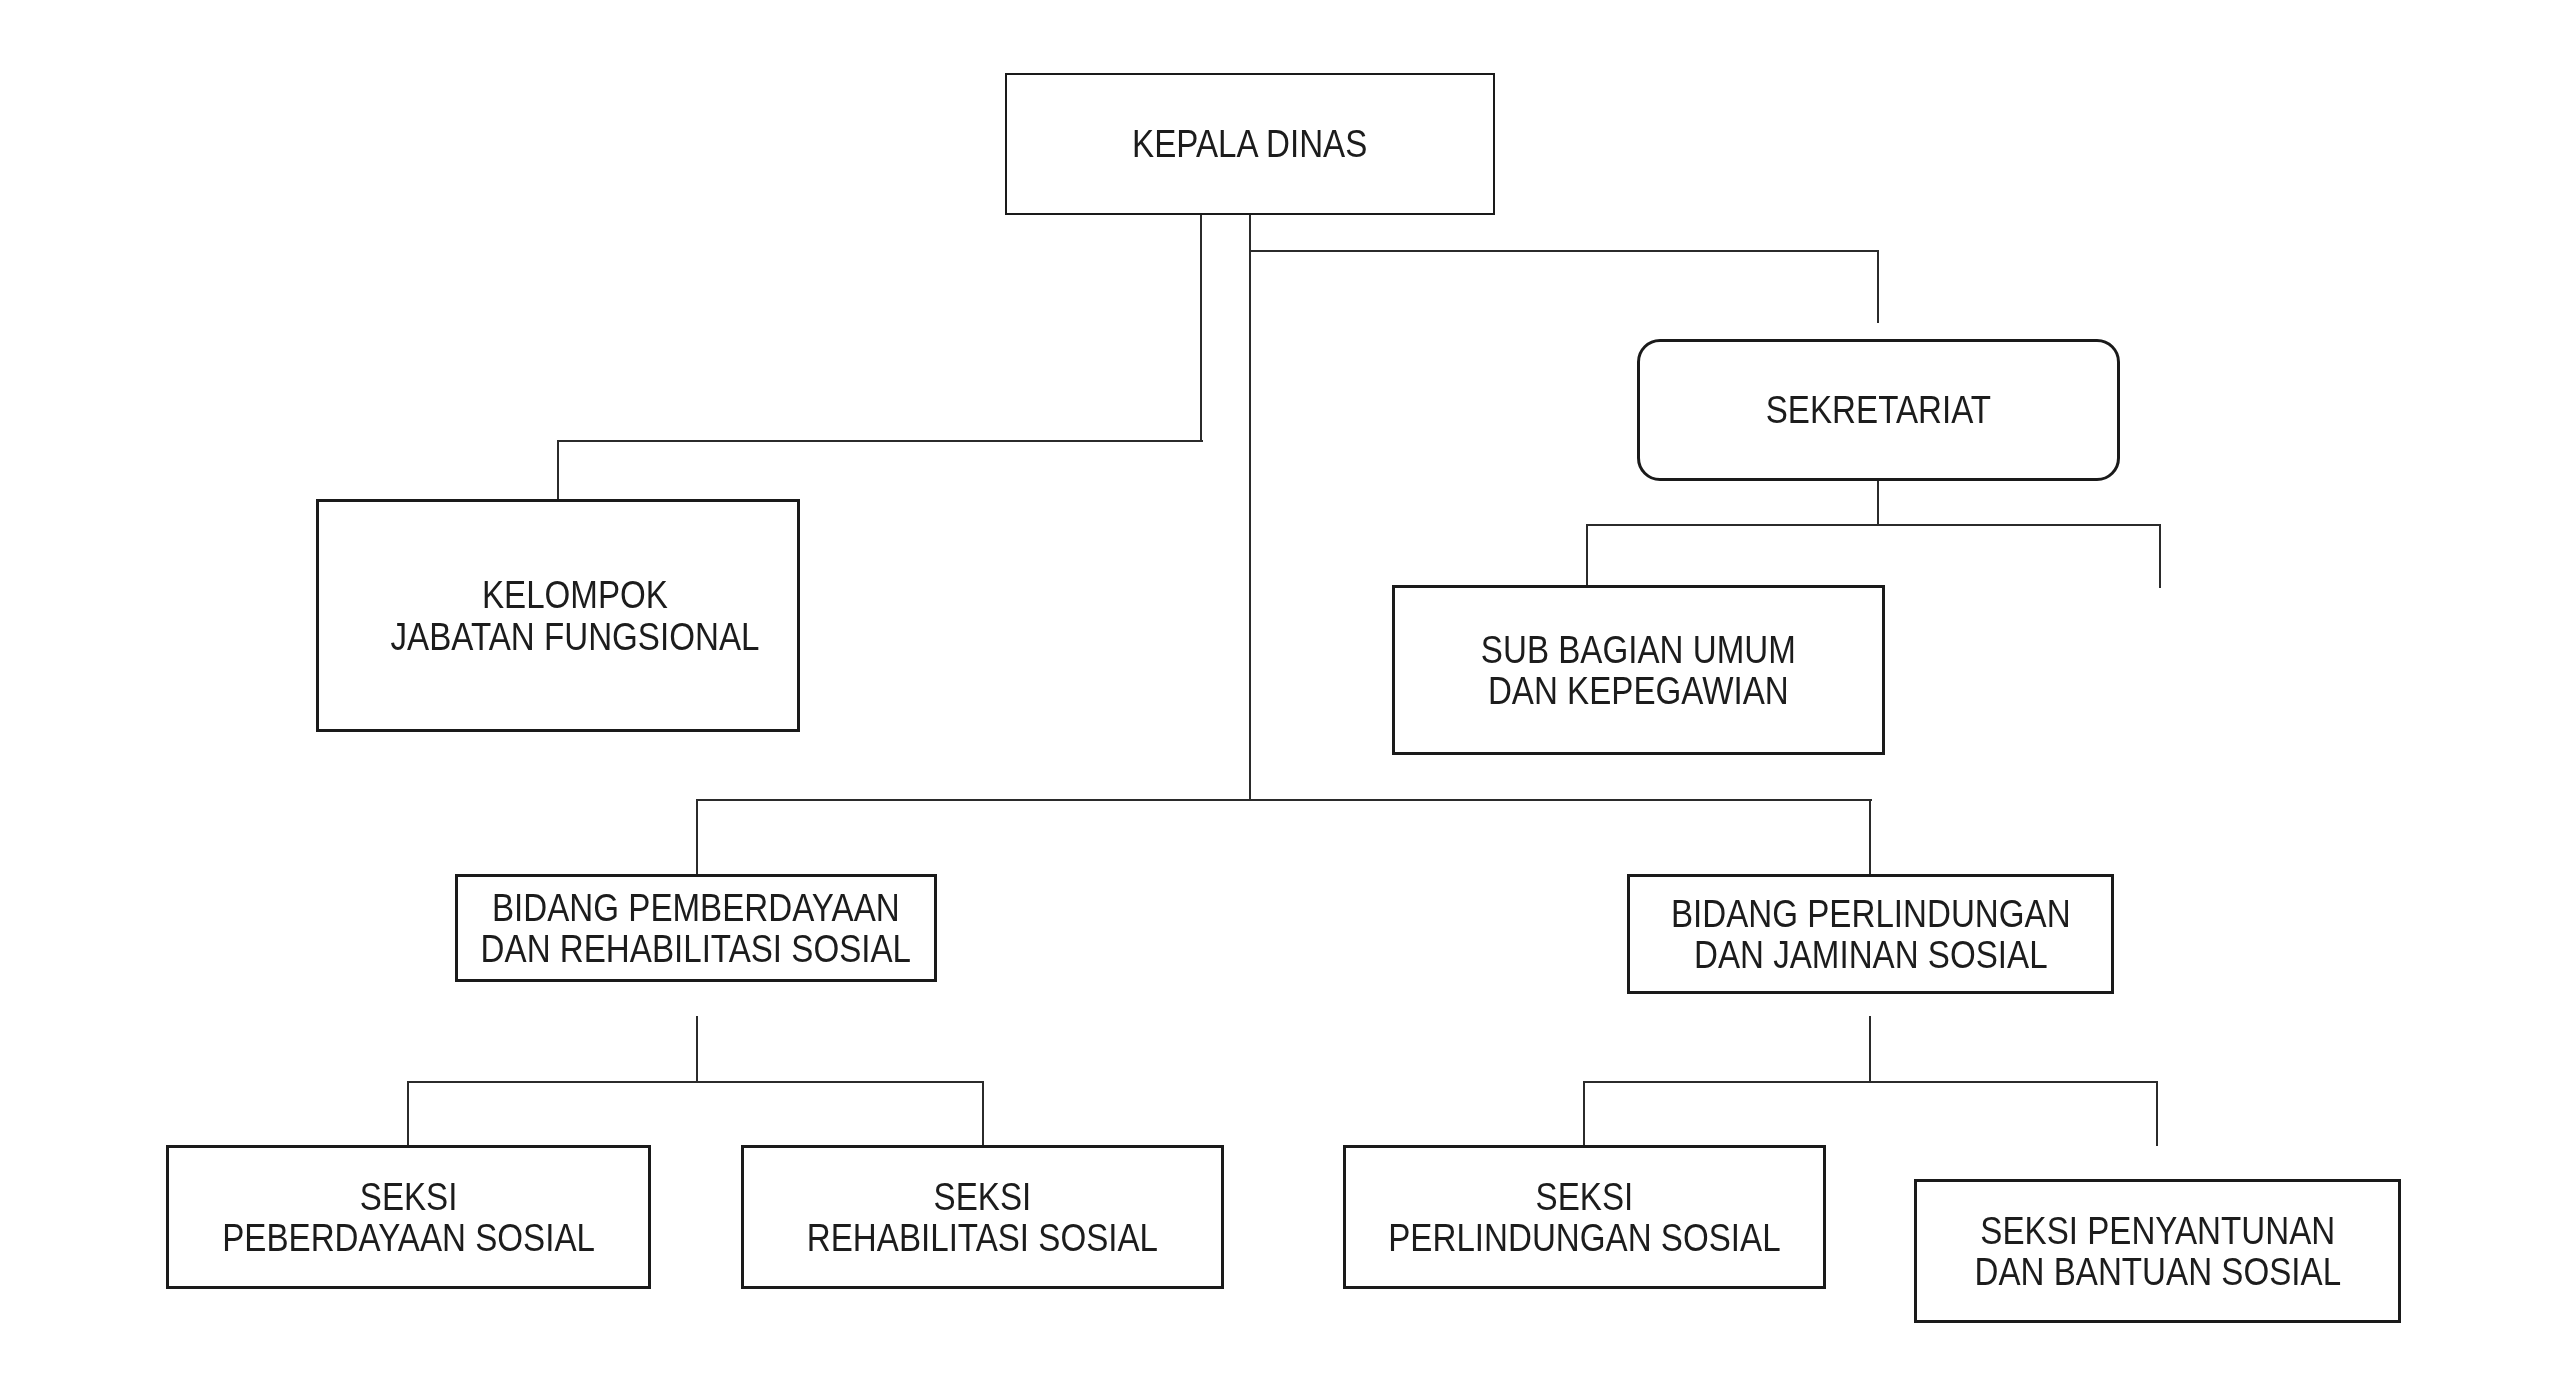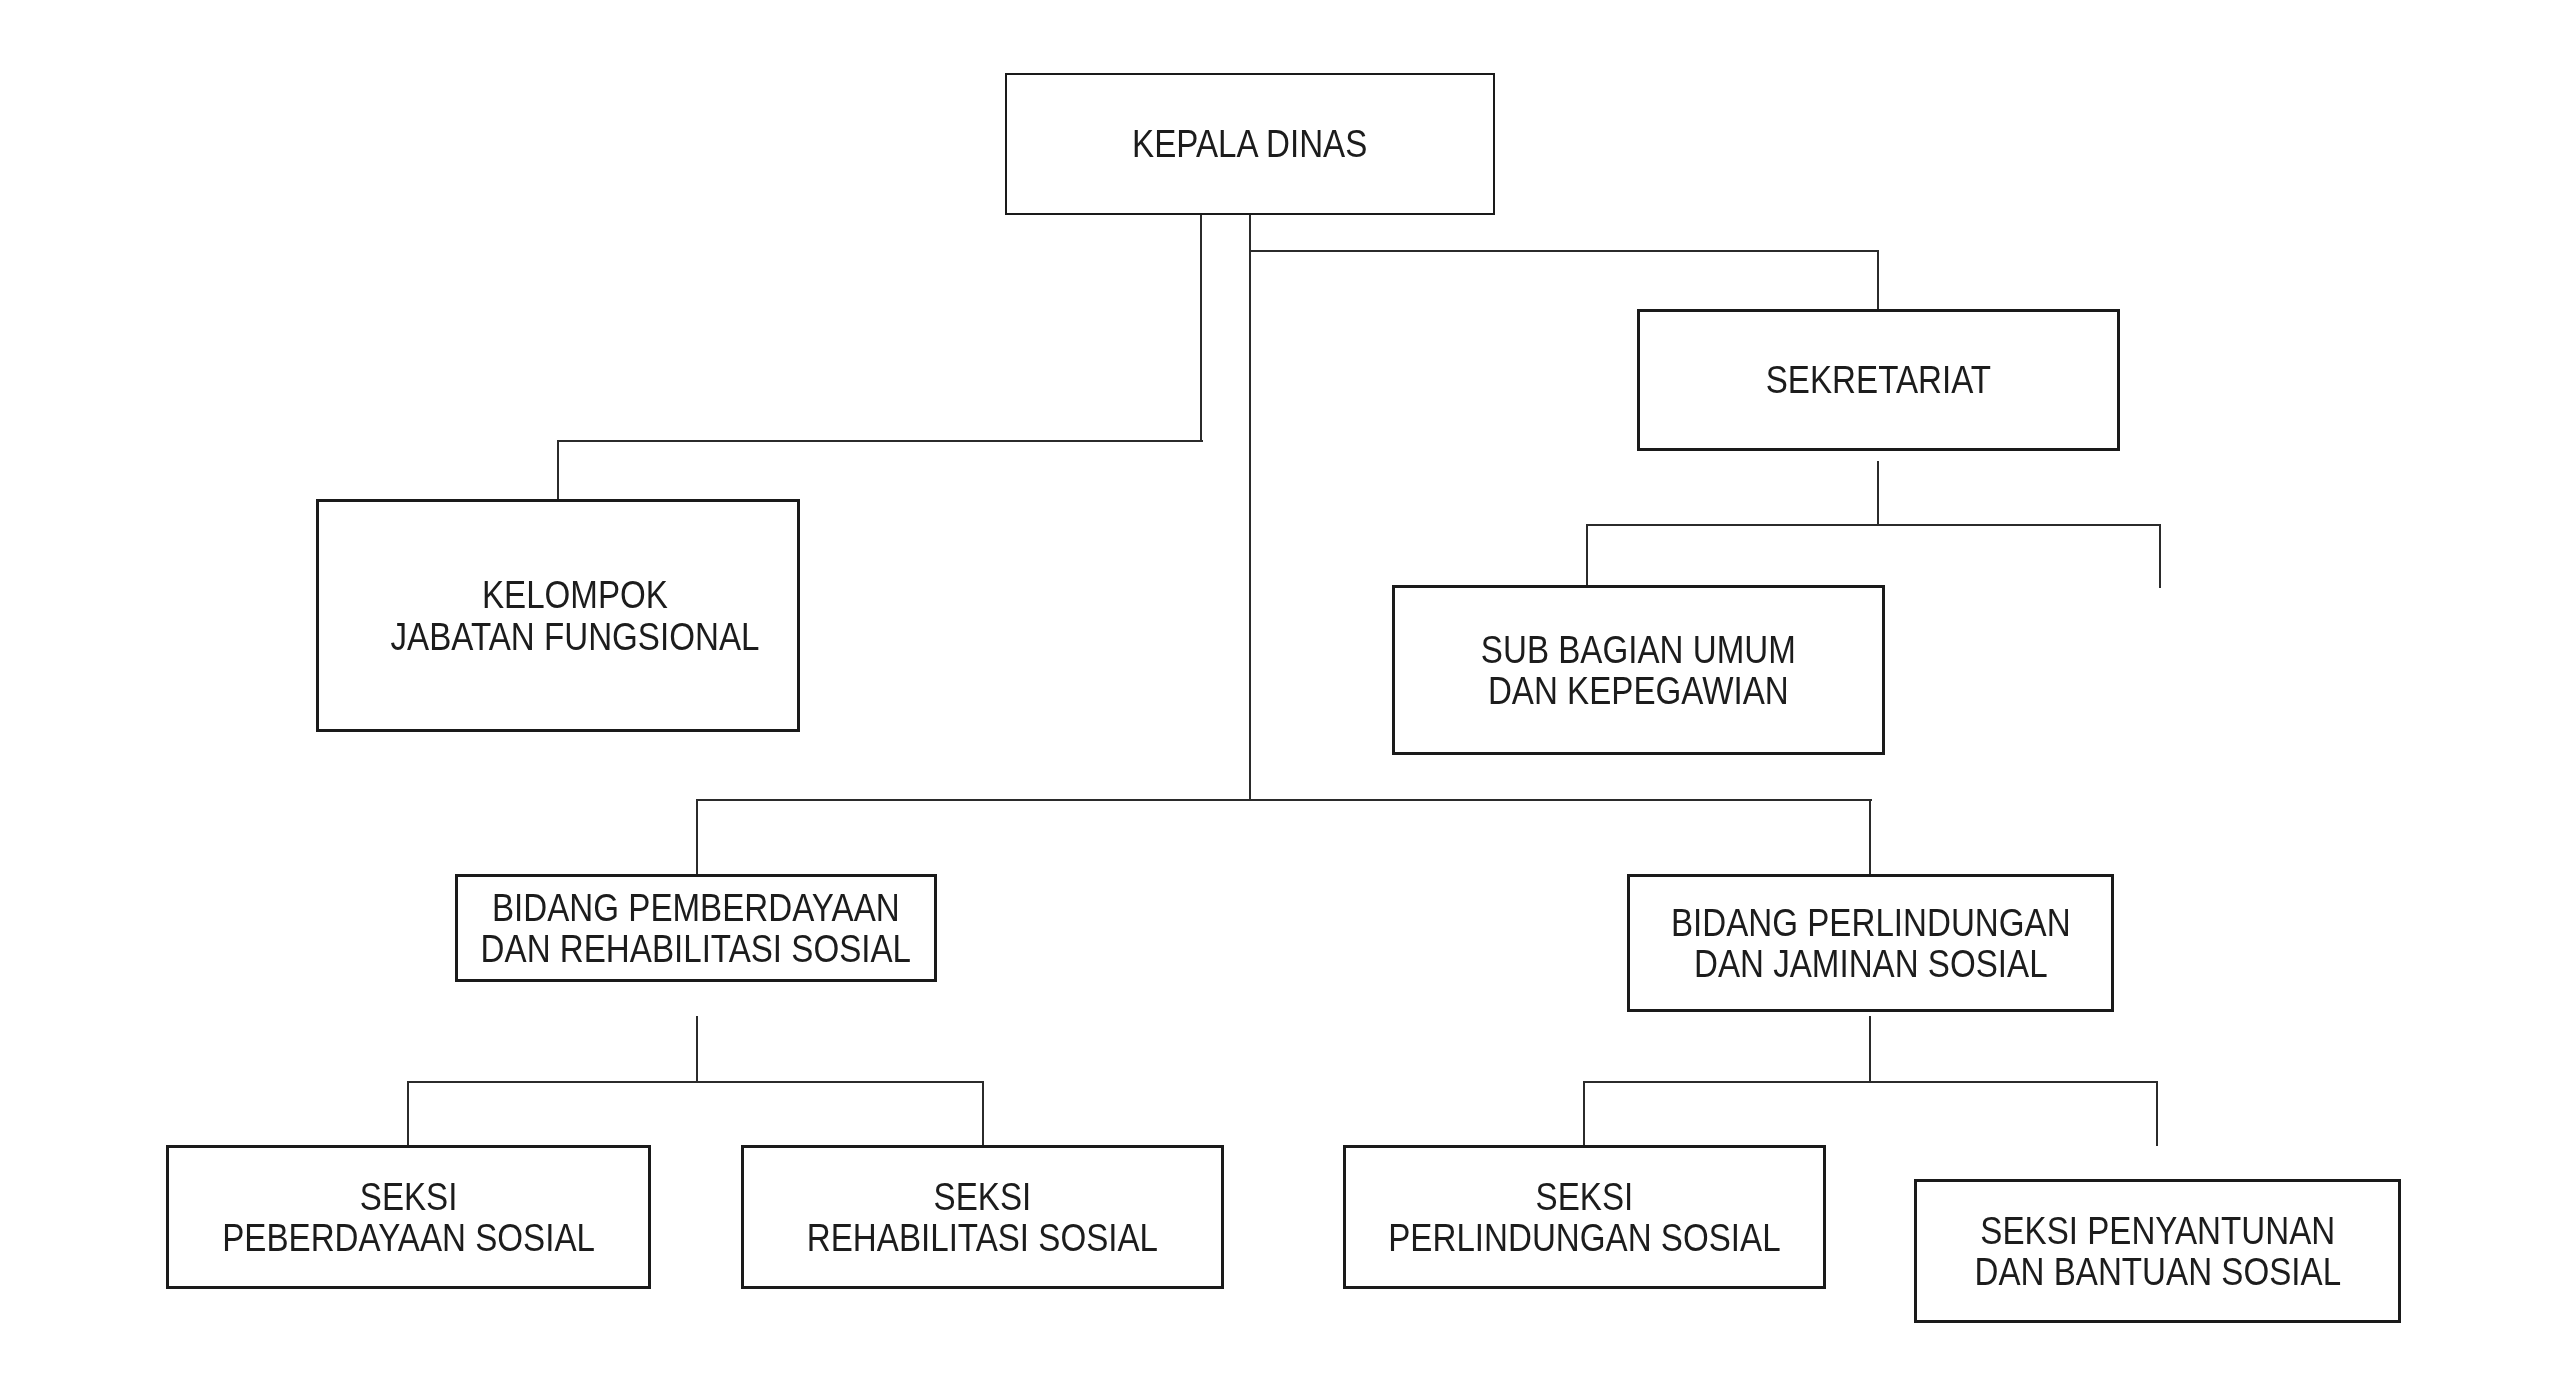--- a/index.html
+++ b/index.html
@@ -75,41 +75,41 @@
 
   <div class="connector" style="left: 1869px; top: 1016px; width: 2px; height: 67px; background: rgb(43, 43, 43);"></div>
   <div class="connector" style="left: 1583px; top: 1081px; width: 575px; height: 2px; background: rgb(43, 43, 43);"></div>
   <div class="connector" style="left: 1583px; top: 1081px; width: 2px; height: 65px; background: rgb(43, 43, 43);"></div>
   <div class="connector" style="left: 2156px; top: 1081px; width: 2px; height: 65px; background: rgb(43, 43, 43);"></div>
 
   <div class="org-box thin-border" style="left: 1005px; top: 73px; width: 490px; height: 142px; border-color: rgb(26, 26, 26); justify-content: center;">
     <div class="org-label" style="color: rgb(28, 28, 28);">KEPALA DINAS</div>
   </div>
 
-  <div class="org-box" style="left: 1637px; top: 309px; width: 483px; height: 142px; border-color: rgb(26, 26, 26);">
+  <div class="org-box" style="left: 1637px; top: 339px; width: 483px; height: 142px; border-color: rgb(26, 26, 26); border-radius: 23px;">
     <div class="org-label" style="color: rgb(28, 28, 28);">SEKRETARIAT</div>
   </div>
 
   <div class="org-box" style="left: 316px; top: 499px; width: 484px; height: 233px; border-color: rgb(26, 26, 26); padding-left: 34px;">
     <div class="org-label" style="color: rgb(28, 28, 28);">KELOMPOK
 JABATAN FUNGSIONAL</div>
   </div>
 
   <div class="org-box" style="left: 1392px; top: 585px; width: 493px; height: 170px; border-color: rgb(26, 26, 26);">
     <div class="org-label" style="color: rgb(28, 28, 28);">SUB BAGIAN UMUM
 DAN KEPEGAWIAN</div>
   </div>
 
 
   <div class="org-box" style="left: 455px; top: 874px; width: 482px; height: 108px; border-color: rgb(26, 26, 26);">
     <div class="org-label" style="color: rgb(28, 28, 28);">BIDANG PEMBERDAYAAN
 DAN REHABILITASI SOSIAL</div>
   </div>
 
-  <div class="org-box" style="left: 1627px; top: 874px; width: 487px; height: 138px; border-color: rgb(26, 26, 26);">
+  <div class="org-box" style="left: 1627px; top: 874px; width: 487px; height: 120px; border-color: rgb(26, 26, 26);">
     <div class="org-label" style="color: rgb(28, 28, 28);">BIDANG PERLINDUNGAN
 DAN JAMINAN SOSIAL</div>
   </div>
 
   <div class="org-box" style="left: 166px; top: 1145px; width: 485px; height: 144px; border-color: rgb(26, 26, 26);">
     <div class="org-label" style="color: rgb(28, 28, 28);">SEKSI
 PEBERDAYAAN SOSIAL</div>
   </div>
 
   <div class="org-box" style="left: 741px; top: 1145px; width: 483px; height: 144px; border-color: rgb(26, 26, 26);">

